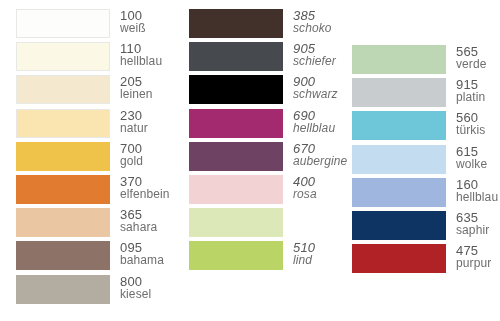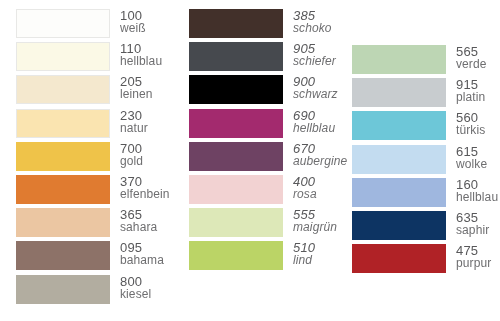--- a/index.html
+++ b/index.html
@@ -179,24 +179,20 @@
       </div>
       <div class="swatch-row">
         <div class="swatch-chip" style="background: rgb(242, 210, 210);"></div>
         <div class="swatch-labels">
           <div class="swatch-code">400</div>
           <div class="swatch-name">rosa</div>
         </div>
       </div>
       <div class="swatch-row">
         <div class="swatch-chip" style="background: rgb(221, 232, 184);"></div>
-        <div class="swatch-labels">
-          <div class="swatch-code">555</div>
-          <div class="swatch-name">maigrün</div>
-        </div>
       </div>
       <div class="swatch-row">
         <div class="swatch-chip" style="background: rgb(187, 212, 102);"></div>
         <div class="swatch-labels">
           <div class="swatch-code">510</div>
           <div class="swatch-name">lind</div>
         </div>
       </div>
     </div>
     <div class="color-column col-2">

